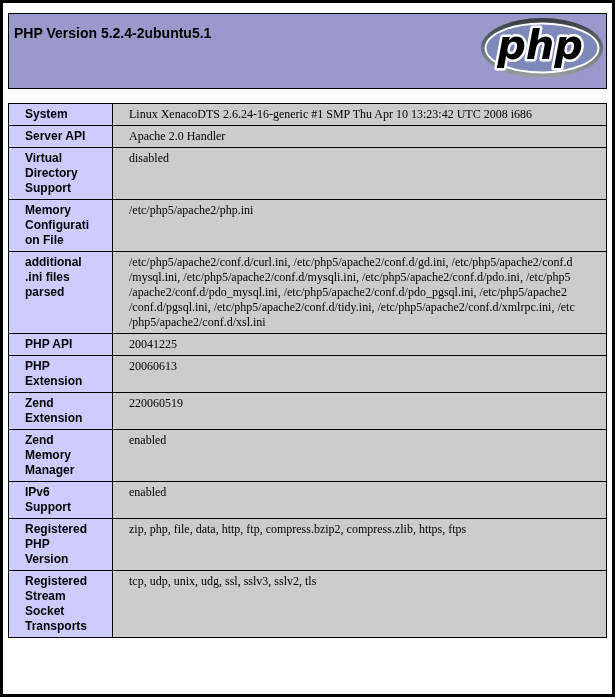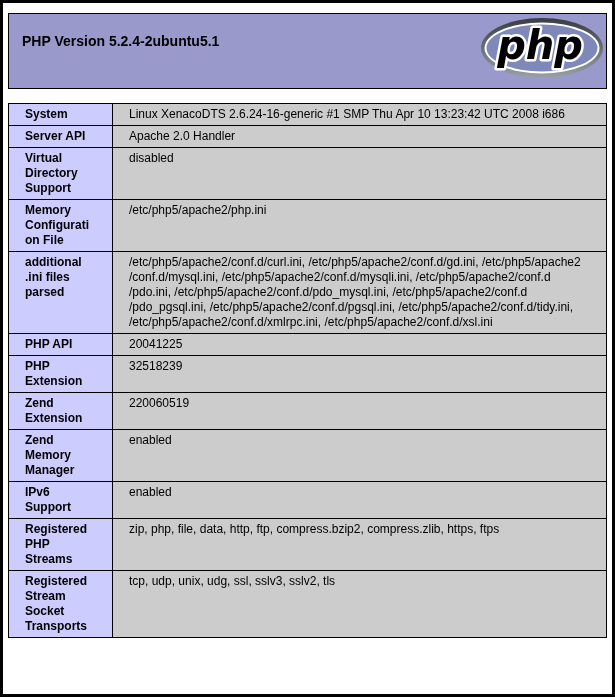--- a/index.html
+++ b/index.html
@@ -16,21 +16,21 @@
   }
   .header-box {
     position: relative;
     width: 599px;
     height: 76px;
     box-sizing: border-box;
     background: var(--header-bg, #9999cc);
     border: 1px solid var(--cell-border, #000000);
   }
   .page-title {
-    margin: 8px;
+    margin: 0;
     padding: 11px 0 0 5px;
     font-size: 14px;
     font-weight: bold;
     color: var(--text, #000000);
   }
   .logo {
     position: absolute;
     top: 3px;
     right: 2px;
     display: block;
@@ -53,20 +53,21 @@
     line-height: 1.25;
     vertical-align: top;
     word-wrap: break-word;
   }
   td.cell-label {
     background: var(--label-cell-bg, #ccccff);
     font-weight: bold;
   }
   td.cell-value {
     background: var(--value-cell-bg, #cccccc);
+    font-family: Liberation Serif, serif;
   }
 </style>
 </head>
 <body>
 
 <div class="header-box">
   <h1 class="page-title">PHP Version 5.2.4-2ubuntu5.1</h1>
   <svg class="logo" width="124" height="62" viewBox="0 0 124 62" xmlns="http://www.w3.org/2000/svg">
     <defs>
       <linearGradient id="ringGrad" x1="0" y1="0" x2="0" y2="1">
@@ -115,42 +116,42 @@
     <td class="cell-value">/etc​/php5​/apache2​/conf.d​/curl.ini, /etc​/php5​/apache2​/conf.d​/gd.ini, /etc​/php5​/apache2​/conf.d​/mysql.ini, /etc​/php5​/apache2​/conf.d​/mysqli.ini, /etc​/php5​/apache2​/conf.d​/pdo.ini, /etc​/php5​/apache2​/conf.d​/pdo_mysql.ini, /etc​/php5​/apache2​/conf.d​/pdo_pgsql.ini, /etc​/php5​/apache2​/conf.d​/pgsql.ini, /etc​/php5​/apache2​/conf.d​/tidy.ini, /etc​/php5​/apache2​/conf.d​/xmlrpc.ini, /etc​/php5​/apache2​/conf.d​/xsl.ini</td>
   </tr>
 
   <tr>
     <td class="cell-label">PHP API</td>
     <td class="cell-value">20041225</td>
   </tr>
 
   <tr>
     <td class="cell-label">PHP Extension</td>
-    <td class="cell-value">32518239</td>
+    <td class="cell-value">20060613</td>
   </tr>
 
   <tr>
     <td class="cell-label">Zend Extension</td>
     <td class="cell-value">220060519</td>
   </tr>
 
 
 
   <tr>
     <td class="cell-label">Zend Memory Manager</td>
     <td class="cell-value">enabled</td>
   </tr>
 
   <tr>
     <td class="cell-label">IPv6 Support</td>
     <td class="cell-value">enabled</td>
   </tr>
 
   <tr>
-    <td class="cell-label">Registered PHP Streams</td>
+    <td class="cell-label">Registered PHP Version</td>
     <td class="cell-value">zip, php, file, data, http, ftp, compress.bzip2, compress.zlib, https, ftps</td>
   </tr>
 
   <tr>
     <td class="cell-label">Registered Stream Socket Transports</td>
     <td class="cell-value">tcp, udp, unix, udg, ssl, sslv3, sslv2, tls</td>
   </tr>
 
 </tbody>
 </table>

